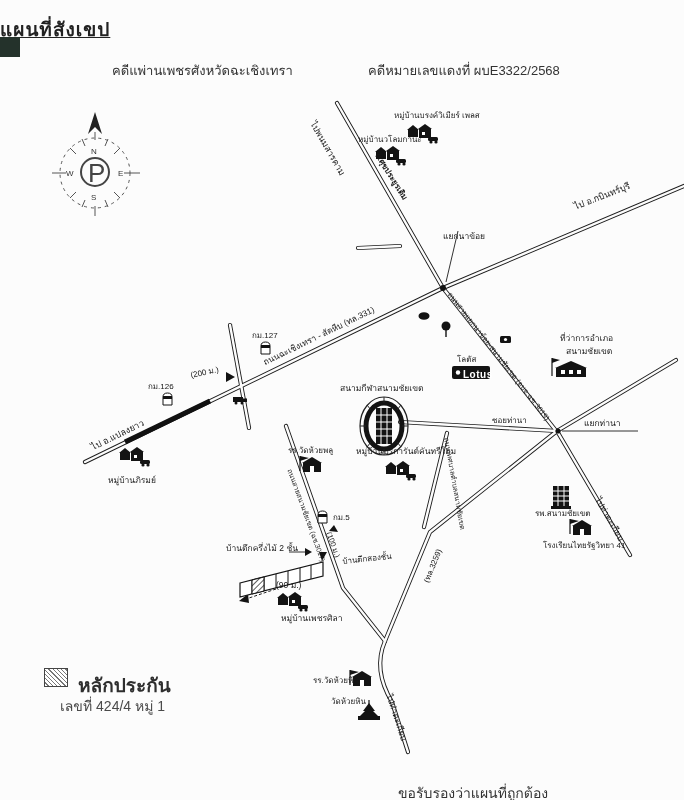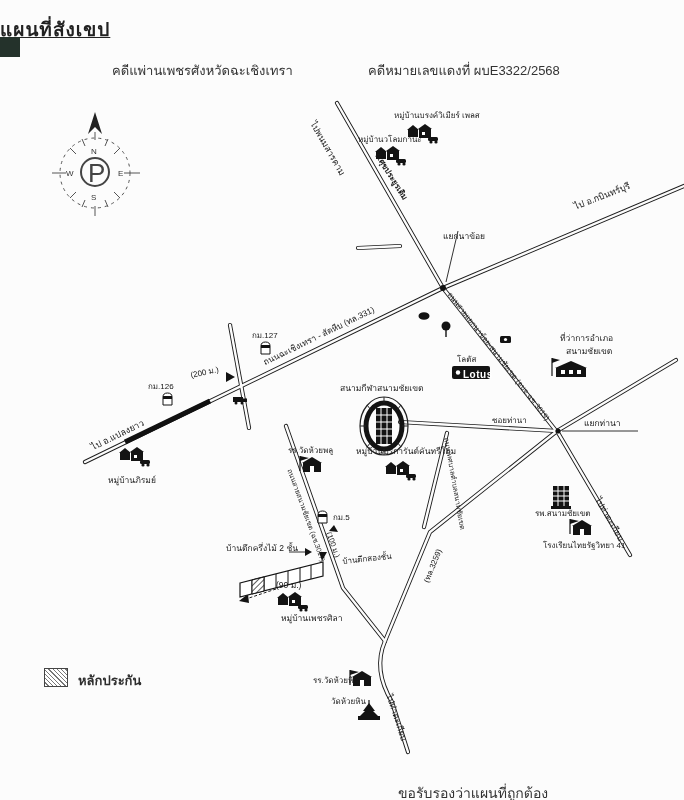--- a/index.html
+++ b/index.html
@@ -4,21 +4,21 @@
 <style>
   html,body{margin:0;padding:0;background:#e9e9e9;}
   .page{position:relative;width:684px;height:800px;background:#fcfcfc;overflow:hidden;
         font-family:"Liberation Sans","DejaVu Sans",sans-serif;color:#1a1a1a;}
   .abs{position:absolute;}
   .title{left:0;right:0;top:14px;text-align:left;font-size:19px;font-weight:bold;
          text-decoration:underline;letter-spacing:1px;color:#222;}
   .case-left{left:112px;top:60px;font-size:13px;color:#333;}
   .case-right{left:368px;top:60px;font-size:13px;color:#333;}
   .footer{left:398px;top:782px;font-size:14px;color:#333;}
-  .legend-label{left:78px;top:670px;font-size:13px;font-weight:bold;color:#2e2e2e;text-align:right;}
+  .legend-label{left:78px;top:670px;font-size:19px;font-weight:bold;color:#2e2e2e;text-align:right;}
   .legend-addr{left:60px;top:695px;font-size:14px;color:#4a4a4a;}
   .legend-swatch{left:44px;top:668px;width:22px;height:17px;border:1px solid #444;
      background:repeating-linear-gradient(45deg,#fff,#fff 2px,#777 2px,#777 3px);}
   .corner-mark{left:0;top:37px;width:20px;height:20px;background:#24322b;}
   .ml{position:absolute;font-size:8.5px;color:#161616;white-space:nowrap;line-height:1;
       transform-origin:0 0;}
   .fs7{font-size:7px}.fs75{font-size:7.5px}.fs8{font-size:8px}.fs9{font-size:9px}
   .bold{font-weight:bold}
   .lotus-text{position:absolute;left:463px;top:369px;font-size:10px;color:#fff;
       font-weight:bold;letter-spacing:.5px;}
@@ -270,16 +270,17 @@
   <span class="ml" style="left:281px;top:614px">หมู่บ้านเพชรศิลา</span>
   <span class="ml fs8" style="left:313px;top:677px">รร.วัดห้วยหิน</span>
   <span class="ml fs8" style="left:331px;top:698px">วัดห้วยหิน</span>
   <span class="ml" style="left:393px;top:693px;transform:rotate(72deg)">ไปท่าตะเกียบ</span>
   <span class="ml fs8" style="left:394px;top:112px">หมู่บ้านบรงค์วิเมียร์ เพลส</span>
   <span class="ml fs8" style="left:358px;top:136px">หมู่บ้านวโลมกานะ</span>
   <span class="ml" style="left:108px;top:476px">หมู่บ้านภิรมย์</span>
 
   <div class="abs legend-swatch"></div>
   <div class="abs legend-label">หลักประกัน</div>
+  <div class="abs legend-addr">เลขที่ 424/4 หมู่ 1</div>
 
   <div class="abs footer">ขอรับรองว่าแผนที่ถูกต้อง</div>
 
 </div>
 
 </body></html>

